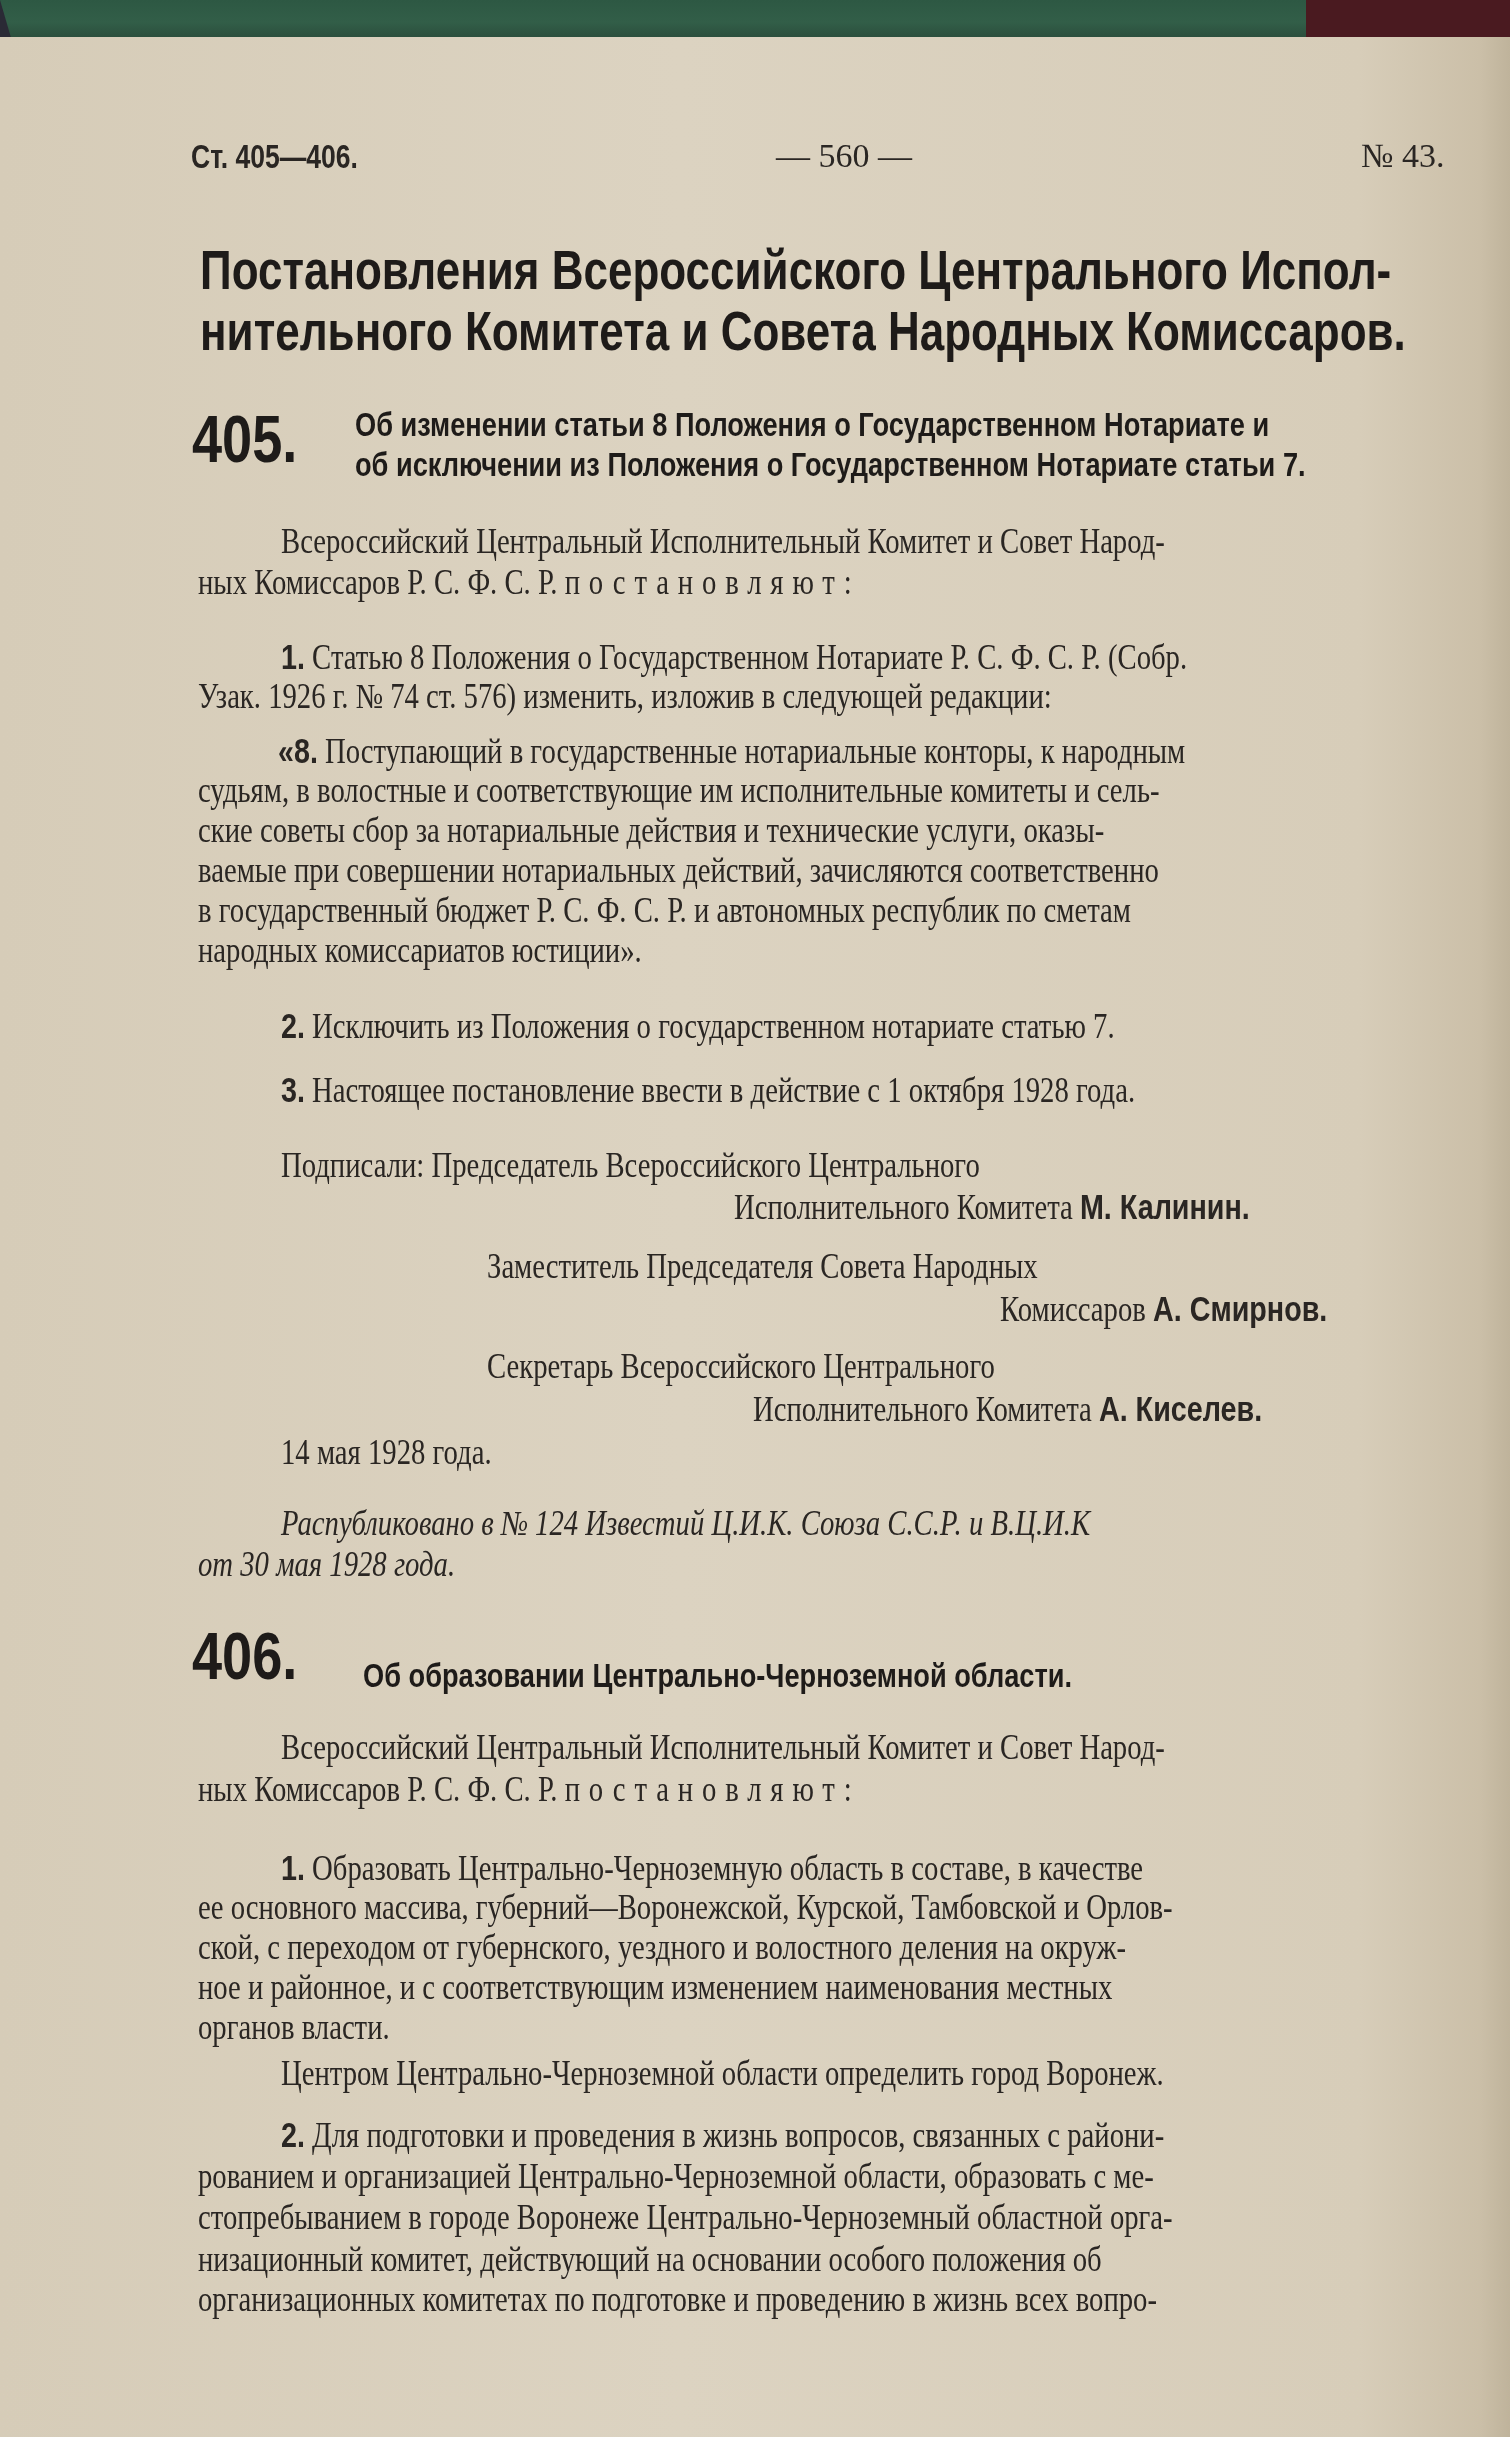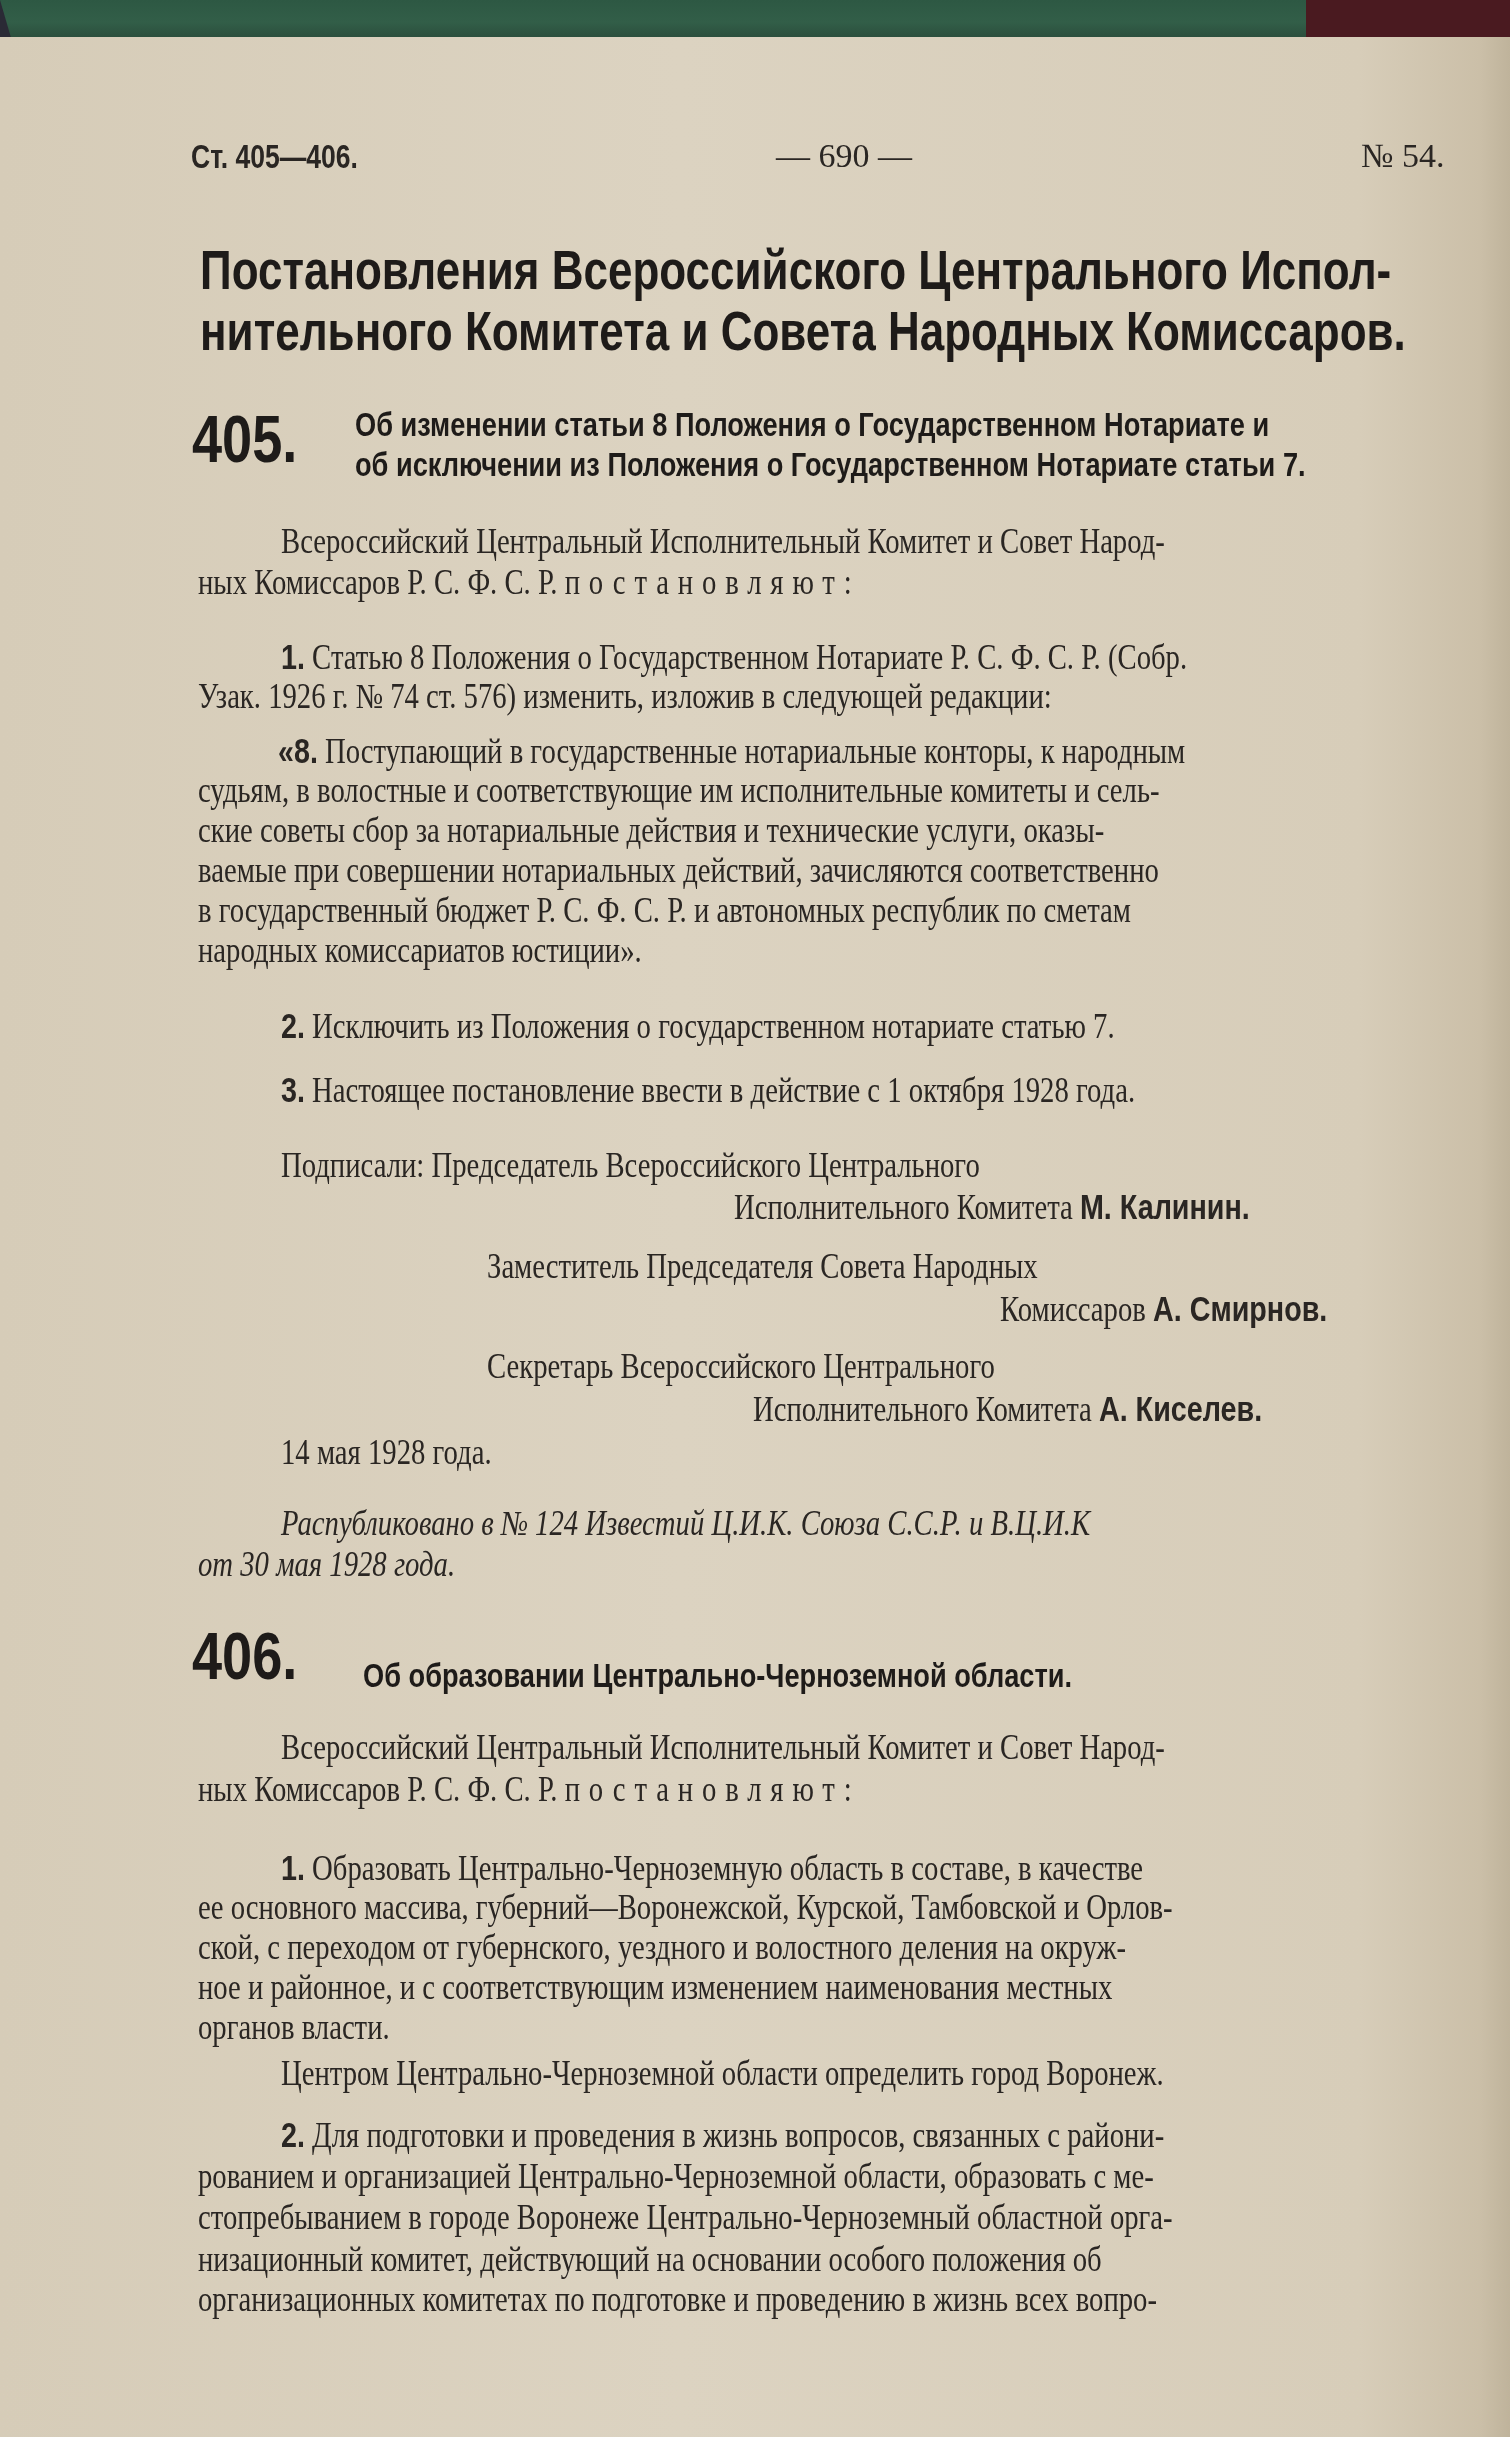--- a/index.html
+++ b/index.html
@@ -59,22 +59,22 @@
 </head>
 <body>
 
 <div class="top-strip">
   <div class="left-edge"></div>
   <div class="maroon"></div>
 </div>
 <div class="paper"></div>
 
 <div class="abs running-head rh-left">Ст. 405—406.</div>
-<div class="abs running-head rh-center">— 690 —</div>
-<div class="abs running-head rh-right">№ 54.</div>
+<div class="abs running-head rh-center">— 560 —</div>
+<div class="abs running-head rh-right">№ 43.</div>
 
 <div class="abs main-title" style="left:200px; top:240px;">Постановления Всероссийского Центрального Испол-</div>
 <div class="abs main-title" style="left:200px; top:301px;">нительного Комитета и Совета Народных Комиссаров.</div>
 
 <div class="abs sec-num" style="left:192px; top:401px;">405.</div>
 <div class="abs sec-title" style="left:355px; top:404px;">Об изменении статьи 8 Положения о Государственном Нотариате и</div>
 <div class="abs sec-title" style="left:355px; top:444px;">об исключении из Положения о Государственном Нотариате статьи 7.</div>
 
 <div class="abs body-line" style="left:281px; top:521px;">Всероссийский Центральный Исполнительный Комитет и Совет Народ-</div>
 <div class="abs body-line" style="left:198px; top:562px;"><span>ных Комиссаров Р. С. Ф. С. Р. </span><span class="spaced">постановляют:</span></div>

